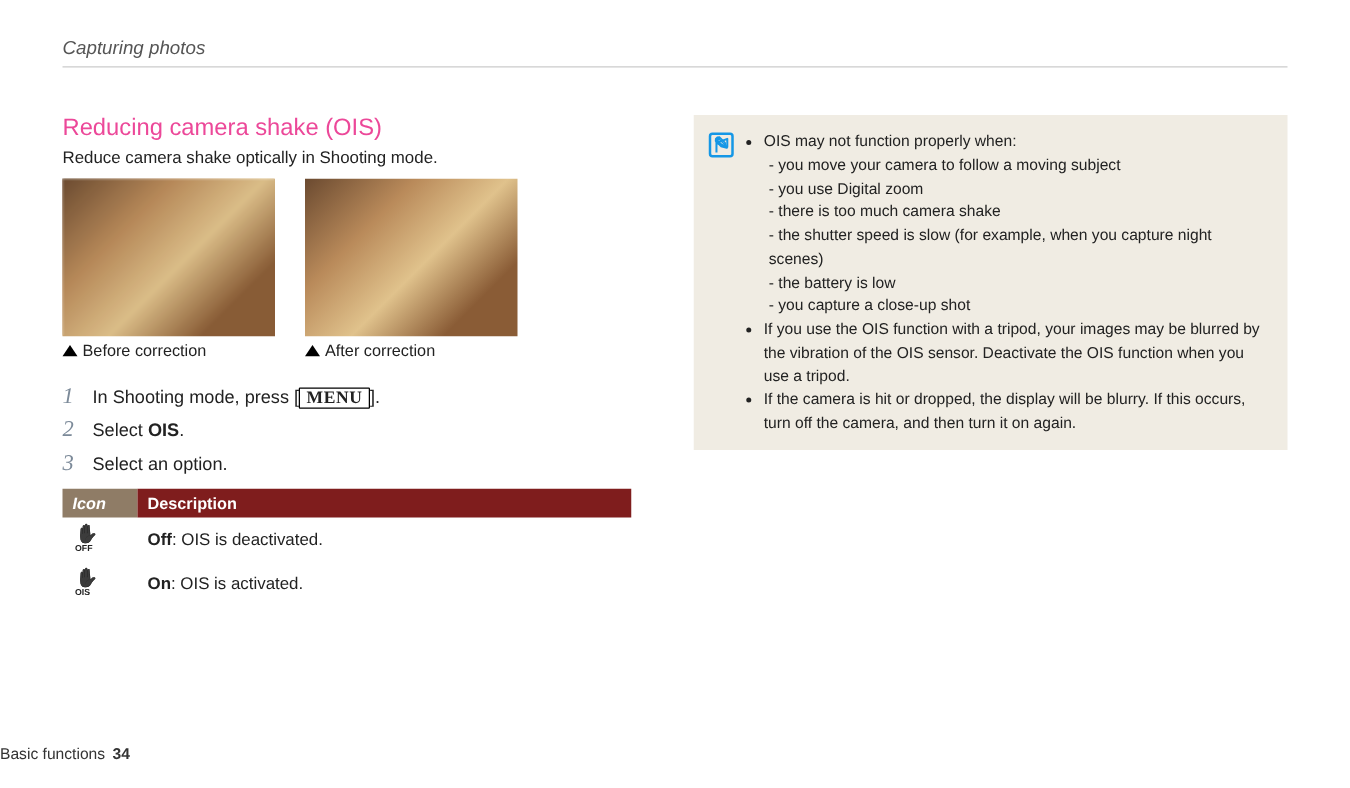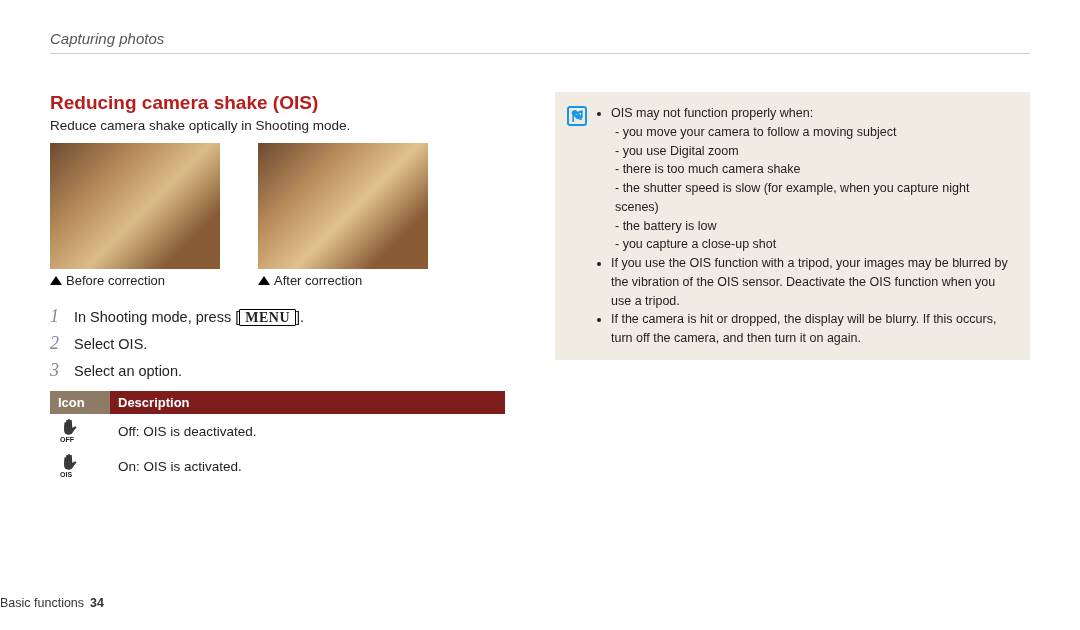--- a/index.html
+++ b/index.html
@@ -17,27 +17,27 @@
     font-style: italic;
     color: #555;
     border-bottom: 1px solid #ccc;
     padding-bottom: 6px;
     margin-bottom: 38px;
   }
   .columns { display: flex; gap: 50px; }
   .col-left { width: 455px; }
   .col-right { flex: 1; }
   .heading {
-    color: #b91c1c;
-    font-weight: 700;
+    color: #ec4899;
+    font-weight: 400;
     font-size: 19px;
     margin-bottom: 4px;
   }
   .subtext { font-size: 13.5px; margin-bottom: 10px; }
-  .photo-row { display: flex; gap: 38px; margin-bottom: 6px; }
+  .photo-row { display: flex; gap: 24px; margin-bottom: 6px; }
   .photo-block { width: 170px; }
   .photo {
     width: 170px; height: 126px;
     background: linear-gradient(135deg, #6b4a30 0%, #b98a5a 30%, #e0c28c 55%, #8a5c36 80%);
     position: relative;
     overflow: hidden;
   }
   .photo-before::after {
     content: ""; position: absolute; inset: 0;
     backdrop-filter: blur(1px);
@@ -64,31 +64,31 @@
     display: inline-block;
     border: 1.5px solid #000;
     font-weight: 800;
     padding: 0 5px;
     font-size: 14px;
     font-family: Georgia, serif;
     letter-spacing: 0.5px;
     border-radius: 1px;
     line-height: 1.1;
   }
-  .bold { font-weight: 400; text-align: right; }
+  .bold { font-weight: 700; text-align: right; }
   .opt-table { margin-top: 10px; width: 100%; border-collapse: collapse; }
   .opt-head th {
     background: #7f1d1d;
     color: #fff;
     font-size: 13px;
     text-align: left;
     padding: 4px 8px;
     font-weight: 700;
   }
-  .opt-head th:first-child { background: #8f7c66; width: 60px; }
+  .opt-head th:first-child { background: #8f7c66; width: 60px; font-style: italic; }
   .opt-table td {
     font-size: 13.5px;
     padding: 6px 8px;
     vertical-align: middle;
     margin-left: 16px;
   }
   .ois-icon {
     display: inline-block;
     width: 22px; height: 20px;
     position: relative;

